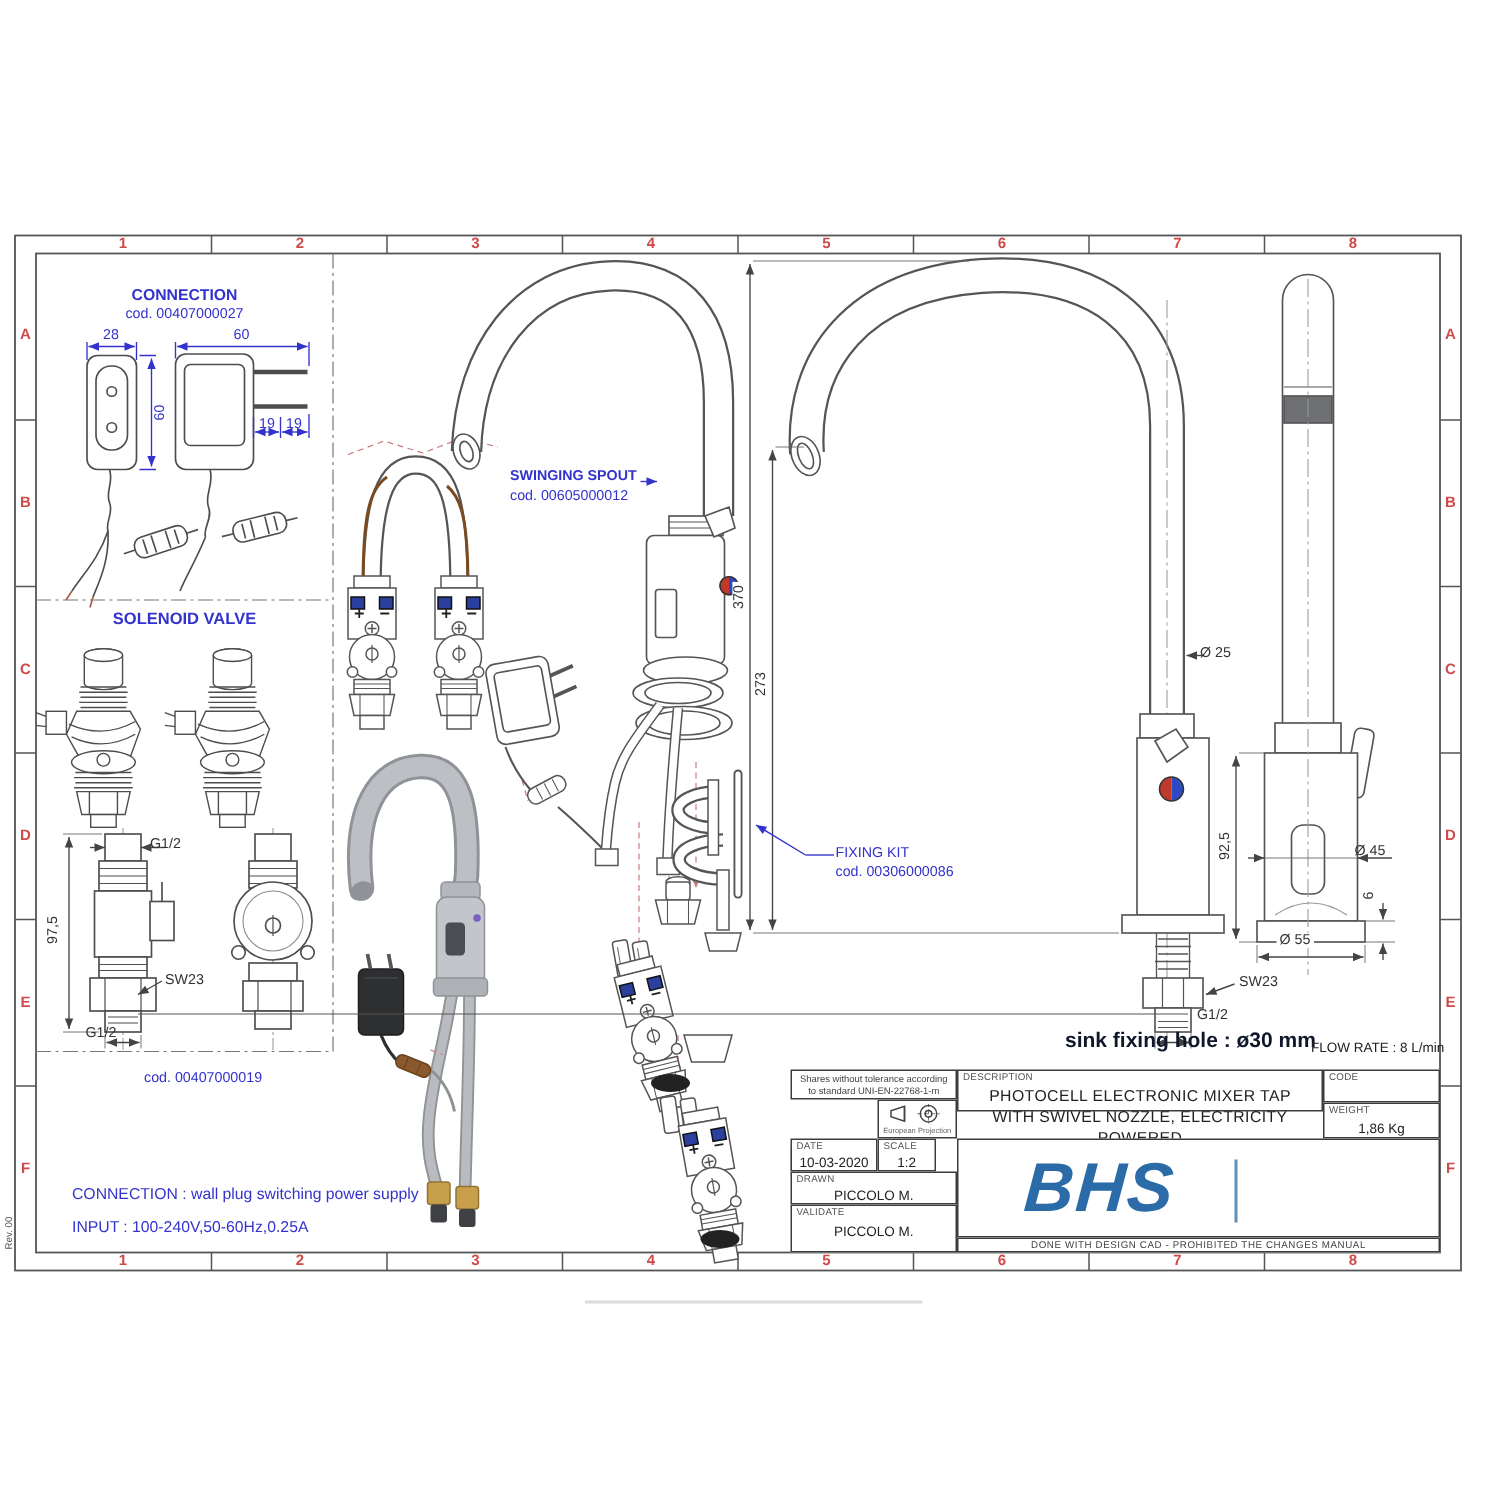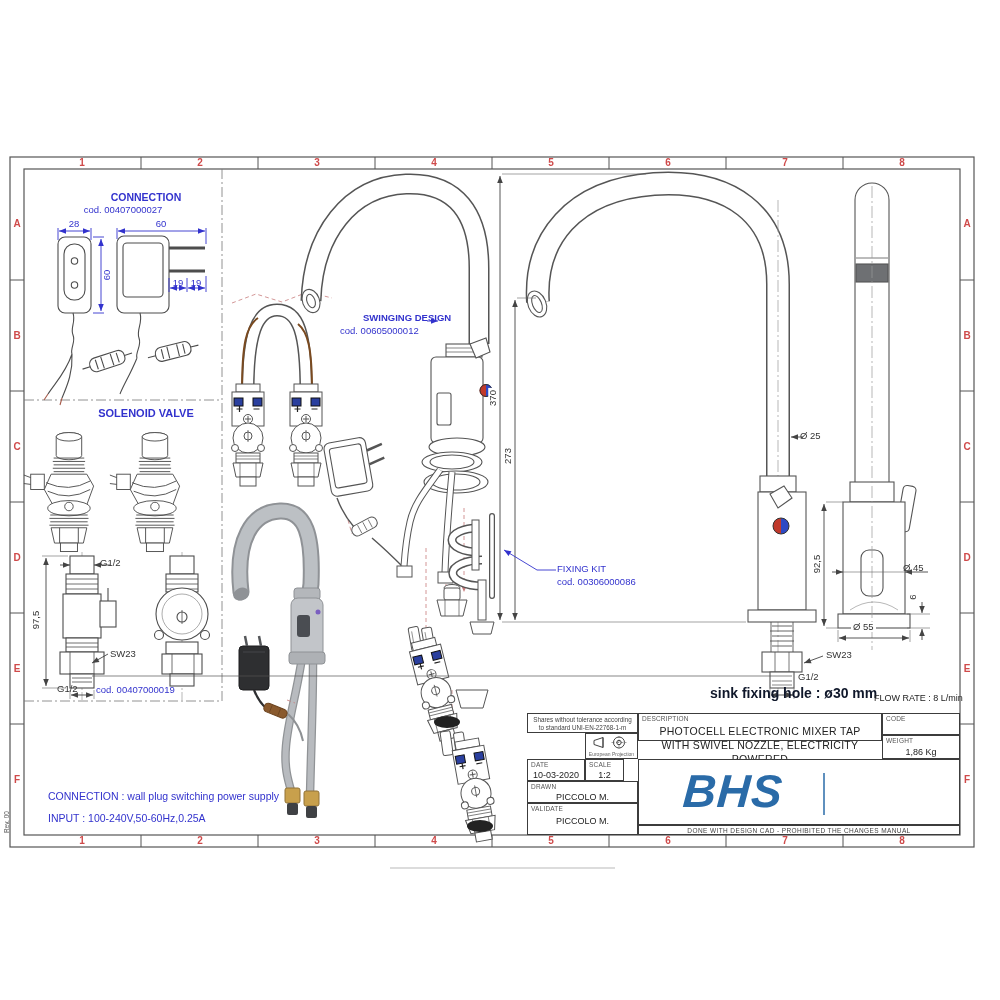--- a/index.html
+++ b/index.html
@@ -7,21 +7,21 @@
         font-family:"Liberation Sans",sans-serif;}
   svg.art{position:absolute;left:0;top:0;}
   .lbl{position:absolute;line-height:1;white-space:nowrap;color:#333;
        font-family:"Liberation Sans",sans-serif;font-size:9.5px;}
   .c{transform:translate(-50%,-50%);}
   .rot{transform:translate(-50%,-50%) rotate(-90deg);}
   .blue{color:#3232cd;}
   .red{color:#cf4a4a;}
   .grid{font-size:10px;font-weight:bold;}
   .bgw{background:#fff;padding:0 2px;}
-  .ttl{font-weight:bold;padding-left:23px;}
+  .ttl{font-weight:bold;}
   .cell{position:absolute;border:1px solid #3c3c3c;box-sizing:border-box;background:#fff;}
   .cl{position:absolute;top:1px;left:3px;font-size:6.5px;color:#555;letter-spacing:.2px;}
   .cv{position:absolute;left:0;right:0;text-align:center;font-size:9px;color:#222;}
 </style>
 </head>
 <body>
 
 <div class="page">
 
 <svg class="art" width="1000" height="1000" viewBox="0 0 1000 1000">
@@ -386,26 +386,26 @@
 <div class="lbl blue c" style="left:161px;top:224px">60</div>
 <div class="lbl blue rot bgw" style="left:107px;top:275px">60</div>
 <div class="lbl blue c" style="left:178px;top:283px">19</div>
 <div class="lbl blue c" style="left:196px;top:283px">19</div>
 
 <div class="lbl blue ttl" style="left:24px;width:198px;text-align:center;top:408px;font-size:11px">SOLENOID VALVE</div>
 <div class="lbl dim" style="left:100px;top:558px">G1/2</div>
 <div class="lbl dim rot bgw" style="left:36px;top:620px">97,5</div>
 <div class="lbl dim" style="left:110px;top:649px">SW23</div>
 <div class="lbl dim" style="left:57px;top:684px">G1/2</div>
-<div class="lbl blue" style="left:96px;top:685px;font-size:9.5px">cod. 00407000019</div>
+<div class="lbl blue" style="left:96px;top:714px;font-size:9.5px">cod. 00407000019</div>
 
 <div class="lbl blue" style="left:48px;top:791px;font-size:10.5px">CONNECTION : wall plug switching power supply</div>
 <div class="lbl blue" style="left:48px;top:813px;font-size:10.5px">INPUT : 100-240V,50-60Hz,0.25A</div>
 
-<div class="lbl blue ttl" style="left:340px;top:313px;font-size:9.5px">SWINGING DESIGN</div>
+<div class="lbl blue ttl" style="left:340px;top:313px;font-size:9.5px">SWINGING SPOUT</div>
 <div class="lbl blue" style="left:340px;top:326px;font-size:9.5px">cod. 00605000012</div>
 <div class="lbl blue" style="left:557px;top:564px;font-size:9.5px">FIXING KIT</div>
 <div class="lbl blue" style="left:557px;top:577px;font-size:9.5px">cod. 00306000086</div>
 
 <div class="lbl dim rot bgw" style="left:493px;top:398px">370</div>
 <div class="lbl dim rot bgw" style="left:508px;top:456px">273</div>
 <div class="lbl dim" style="left:800px;top:431px">Ø 25</div>
 <div class="lbl dim rot bgw" style="left:817px;top:564px">92,5</div>
 <div class="lbl dim" style="left:903px;top:563px">Ø 45</div>
 <div class="lbl dim rot bgw" style="left:913px;top:597px">6</div>

